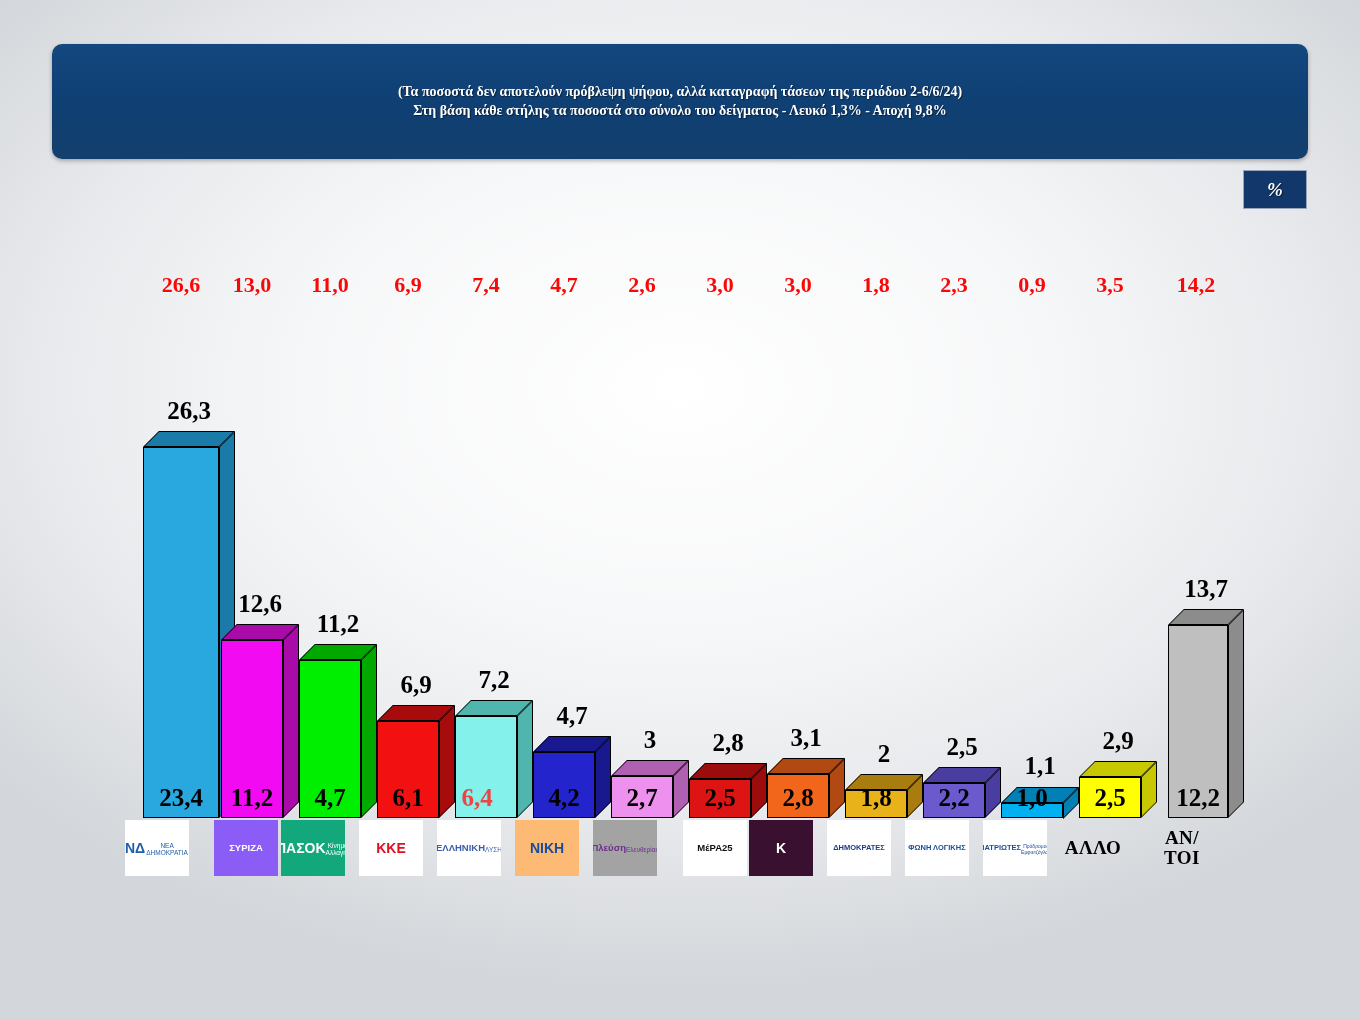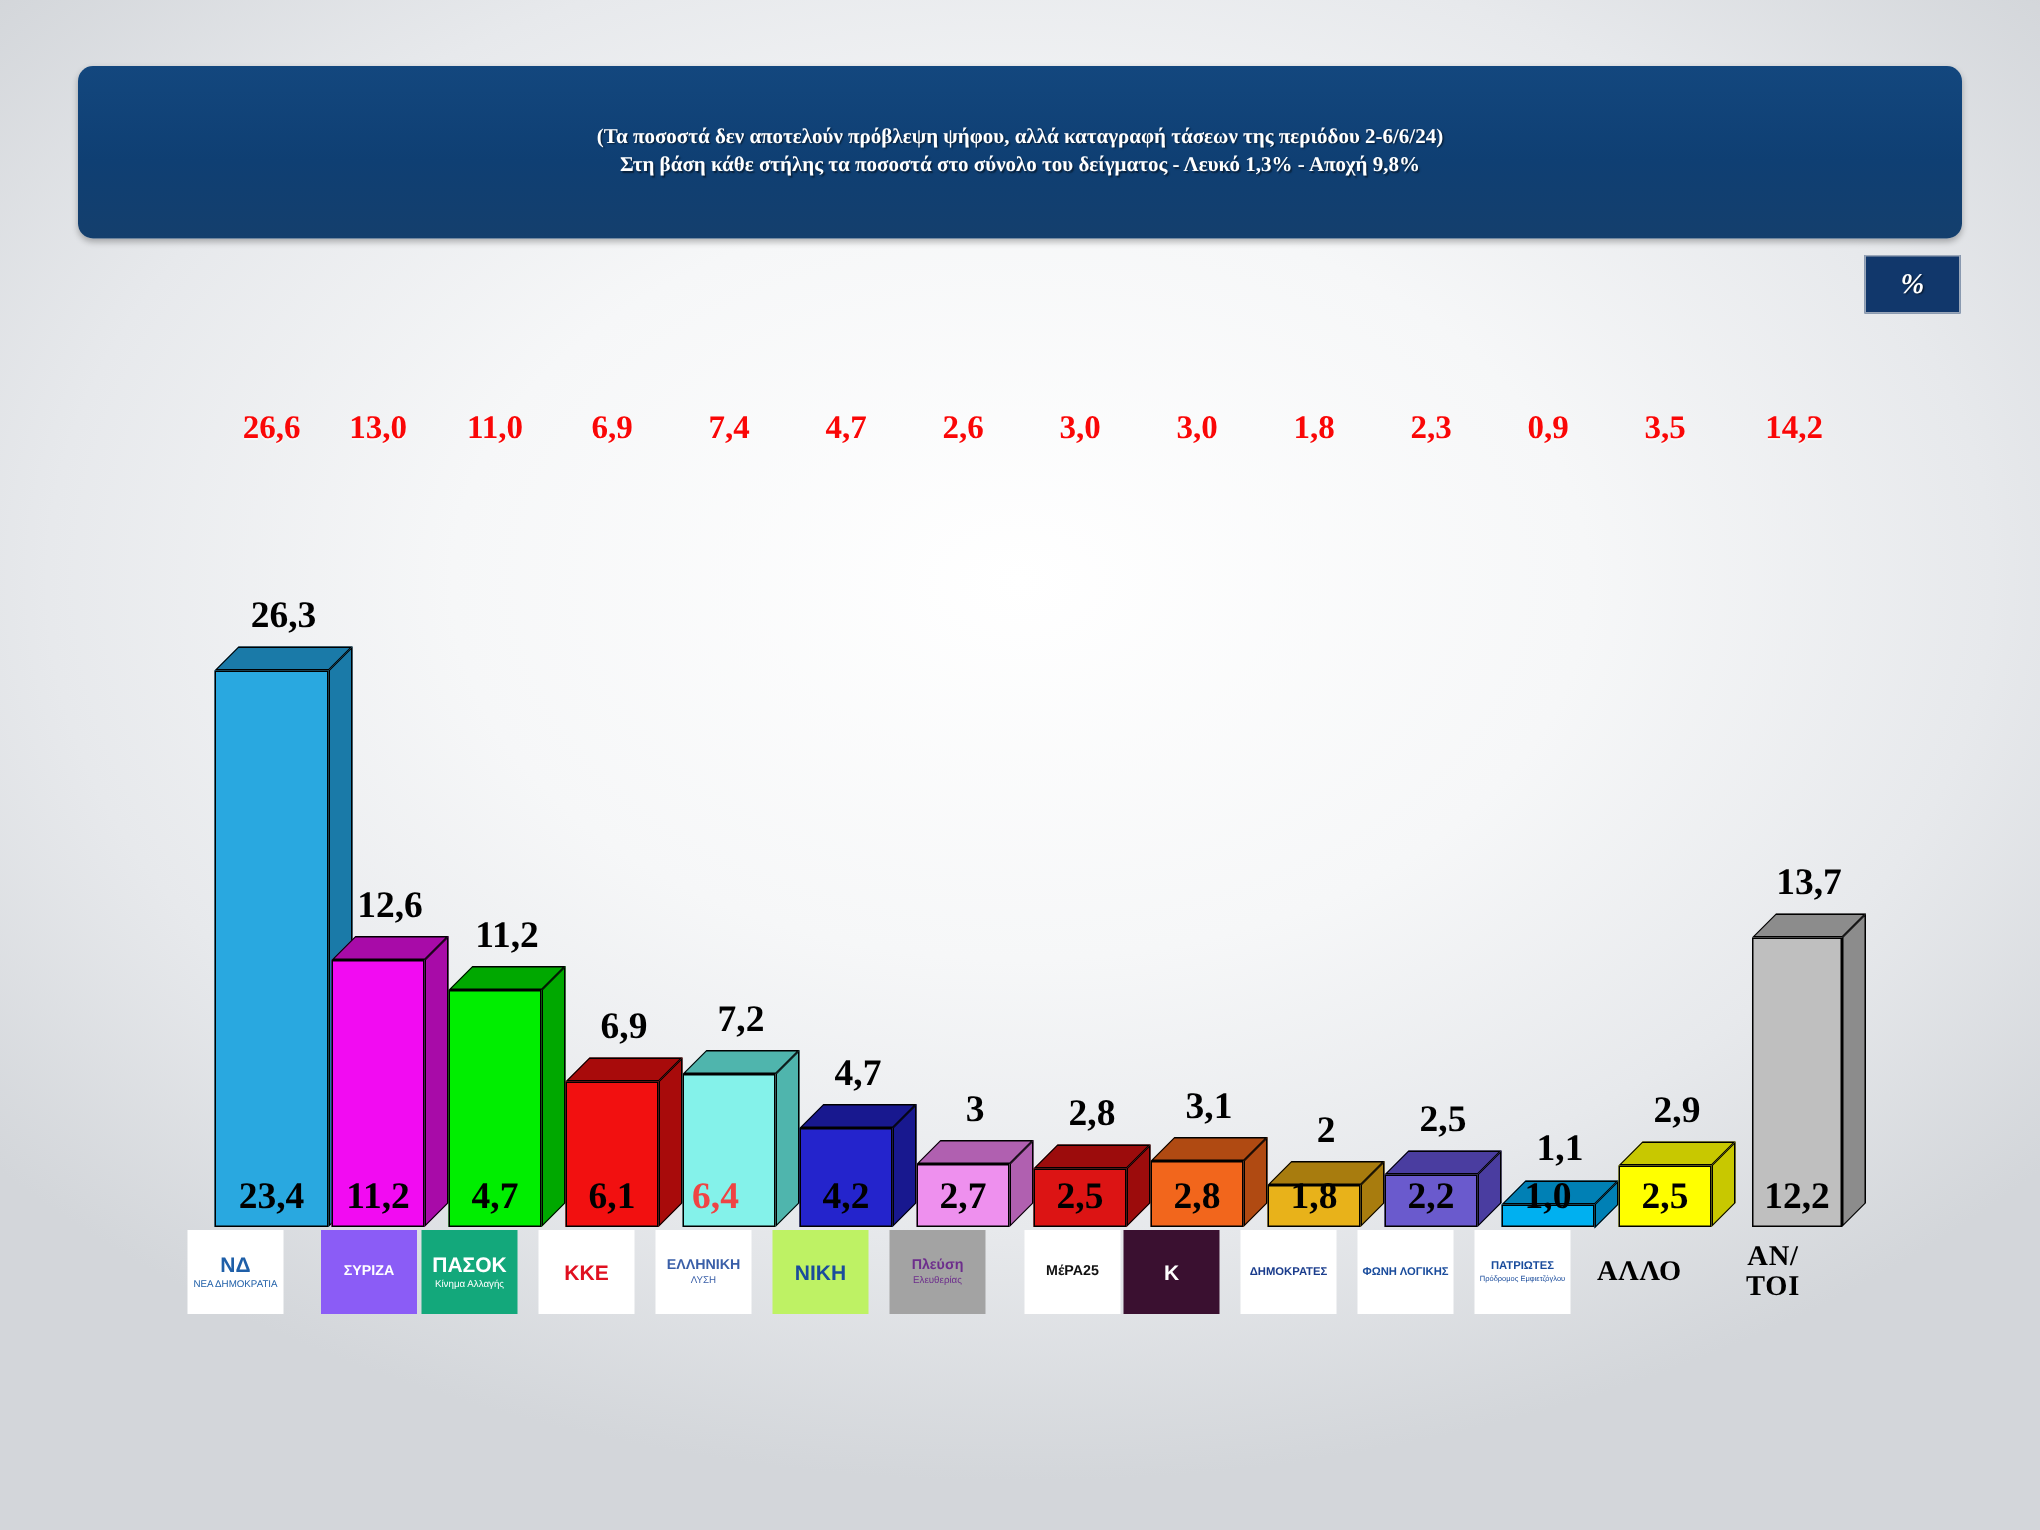--- a/index.html
+++ b/index.html
@@ -81,21 +81,21 @@
     font-size:25px;font-weight:bold;color:#000;
     text-align:center;white-space:nowrap;
     z-index:7;
   }
 
   
   .logo-row{position:absolute;top:820px;left:0;width:1360px;height:60px;}
   .logo-cell{
     position:absolute;top:0;width:64px;height:56px;
     background:#fdfdfd;
-    display:flex;flex-direction:column;align-items:center;justify-content:center;
+    display:flex;flex-direction:row;align-items:center;justify-content:center;
     overflow:hidden;
   }
   .logo-cell.nobox{background:transparent;}
 
   
   .footer{position:absolute;left:0;bottom:0;width:1360px;height:100px;}
 </style>
 </head>
 <body>
 
@@ -265,21 +265,21 @@
       <div style="color: rgb(255, 255, 255); font-weight: bold; text-align: center; line-height: 1.05; font-family: &quot;Liberation Sans&quot;, sans-serif; font-size: 14px;">ΠΑΣΟΚ</div>
       <div style="color: rgb(255, 255, 255); font-family: &quot;Liberation Sans&quot;, sans-serif; font-size: 6.5px; text-align: center; margin-top: 2px;">Κίνημα Αλλαγής</div>
     </div>
     <div class="logo-cell" style="left: 359px; background: rgb(255, 255, 255);">
       <div style="color: rgb(224, 16, 32); font-weight: bold; text-align: center; line-height: 1.05; font-family: &quot;Liberation Sans&quot;, sans-serif; font-size: 14px;">ΚΚΕ</div>
     </div>
     <div class="logo-cell" style="left: 437px; background: rgb(255, 255, 255);">
       <div style="color: rgb(58, 95, 168); font-weight: bold; text-align: center; line-height: 1.05; font-family: &quot;Liberation Sans&quot;, sans-serif; font-size: 9.5px;">ΕΛΛΗΝΙΚΗ</div>
       <div style="color: rgb(58, 95, 168); font-family: &quot;Liberation Sans&quot;, sans-serif; font-size: 6.5px; text-align: center; margin-top: 2px;">ΛΥΣΗ</div>
     </div>
-    <div class="logo-cell" style="left: 515px; background: #bef264;">
+    <div class="logo-cell" style="left: 515px; background: #fdba74;">
       <div style="color: rgb(26, 76, 156); font-weight: bold; text-align: center; line-height: 1.05; font-family: &quot;Liberation Sans&quot;, sans-serif; font-size: 14px;">ΝΙΚΗ</div>
     </div>
     <div class="logo-cell" style="left: 593px; background: #a3a3a3;">
       <div style="color: rgb(109, 46, 140); font-weight: bold; text-align: center; line-height: 1.05; font-family: &quot;Liberation Sans&quot;, sans-serif; font-size: 9.5px;">Πλεύση</div>
       <div style="color: rgb(109, 46, 140); font-family: &quot;Liberation Sans&quot;, sans-serif; font-size: 6.5px; text-align: center; margin-top: 2px;">Ελευθερίας</div>
     </div>
     <div class="logo-cell" style="left: 671px; background: rgb(255, 255, 255); margin-left: 12px;">
       <div style="color: rgb(17, 17, 17); font-weight: bold; text-align: center; line-height: 1.05; font-family: &quot;Liberation Sans&quot;, sans-serif; font-size: 9.5px;">ΜέΡΑ25</div>
     </div>
     <div class="logo-cell" style="left: 749px; background: rgb(58, 16, 48);">

